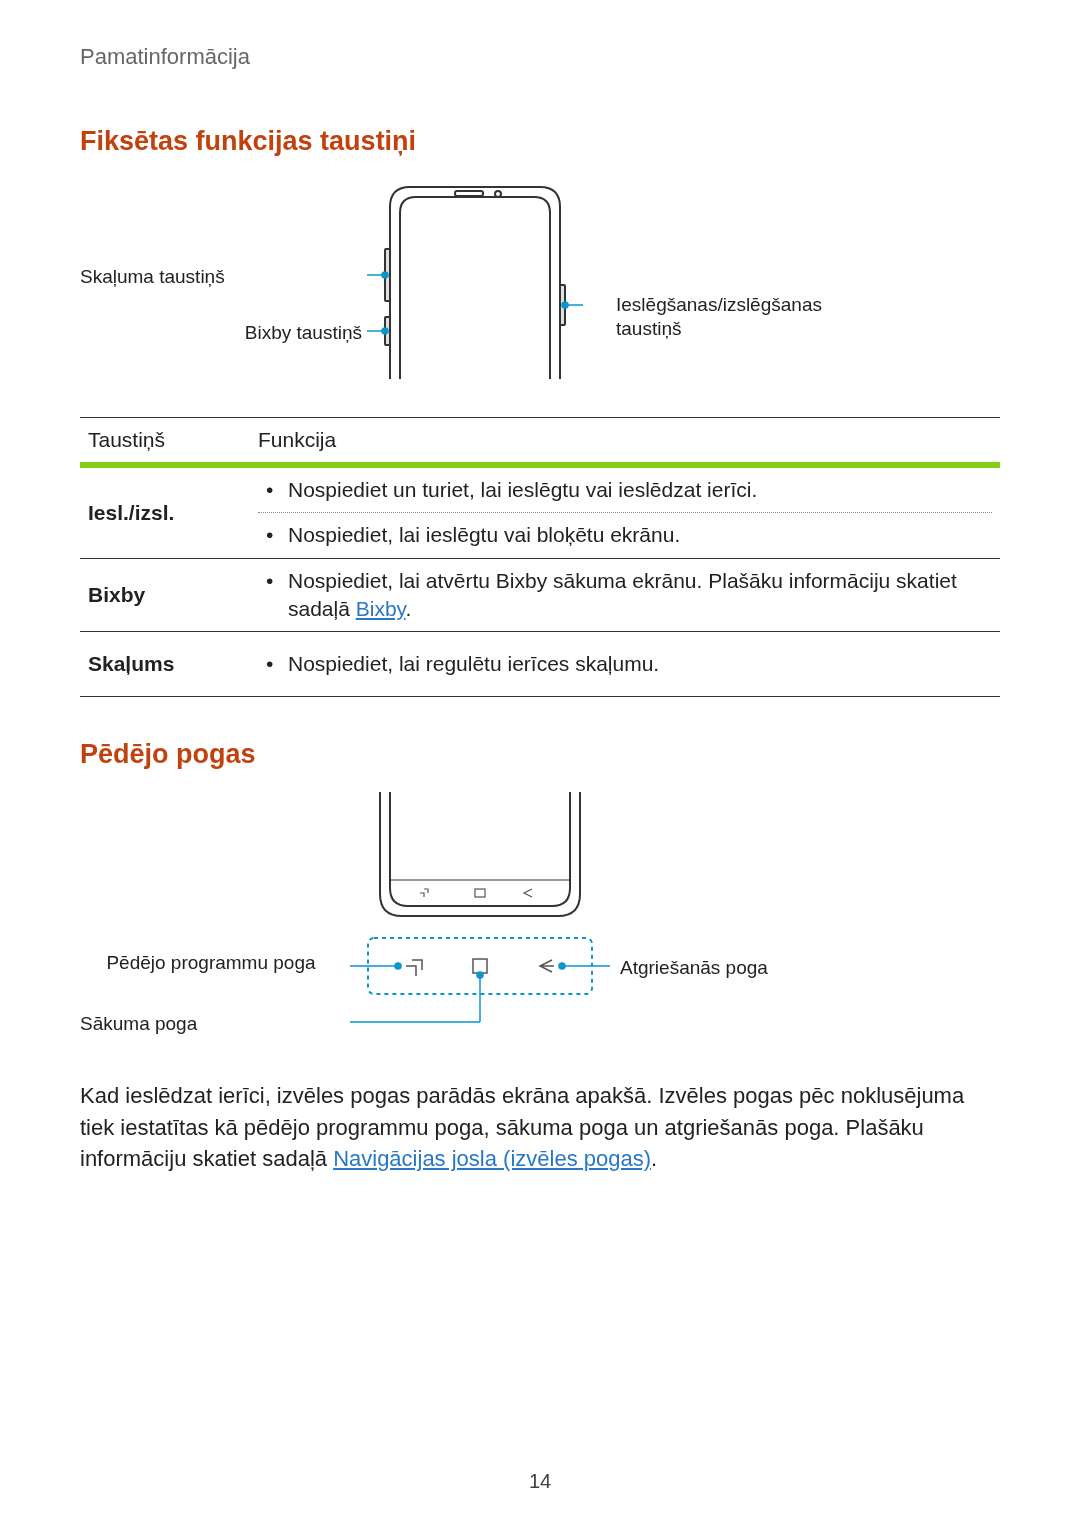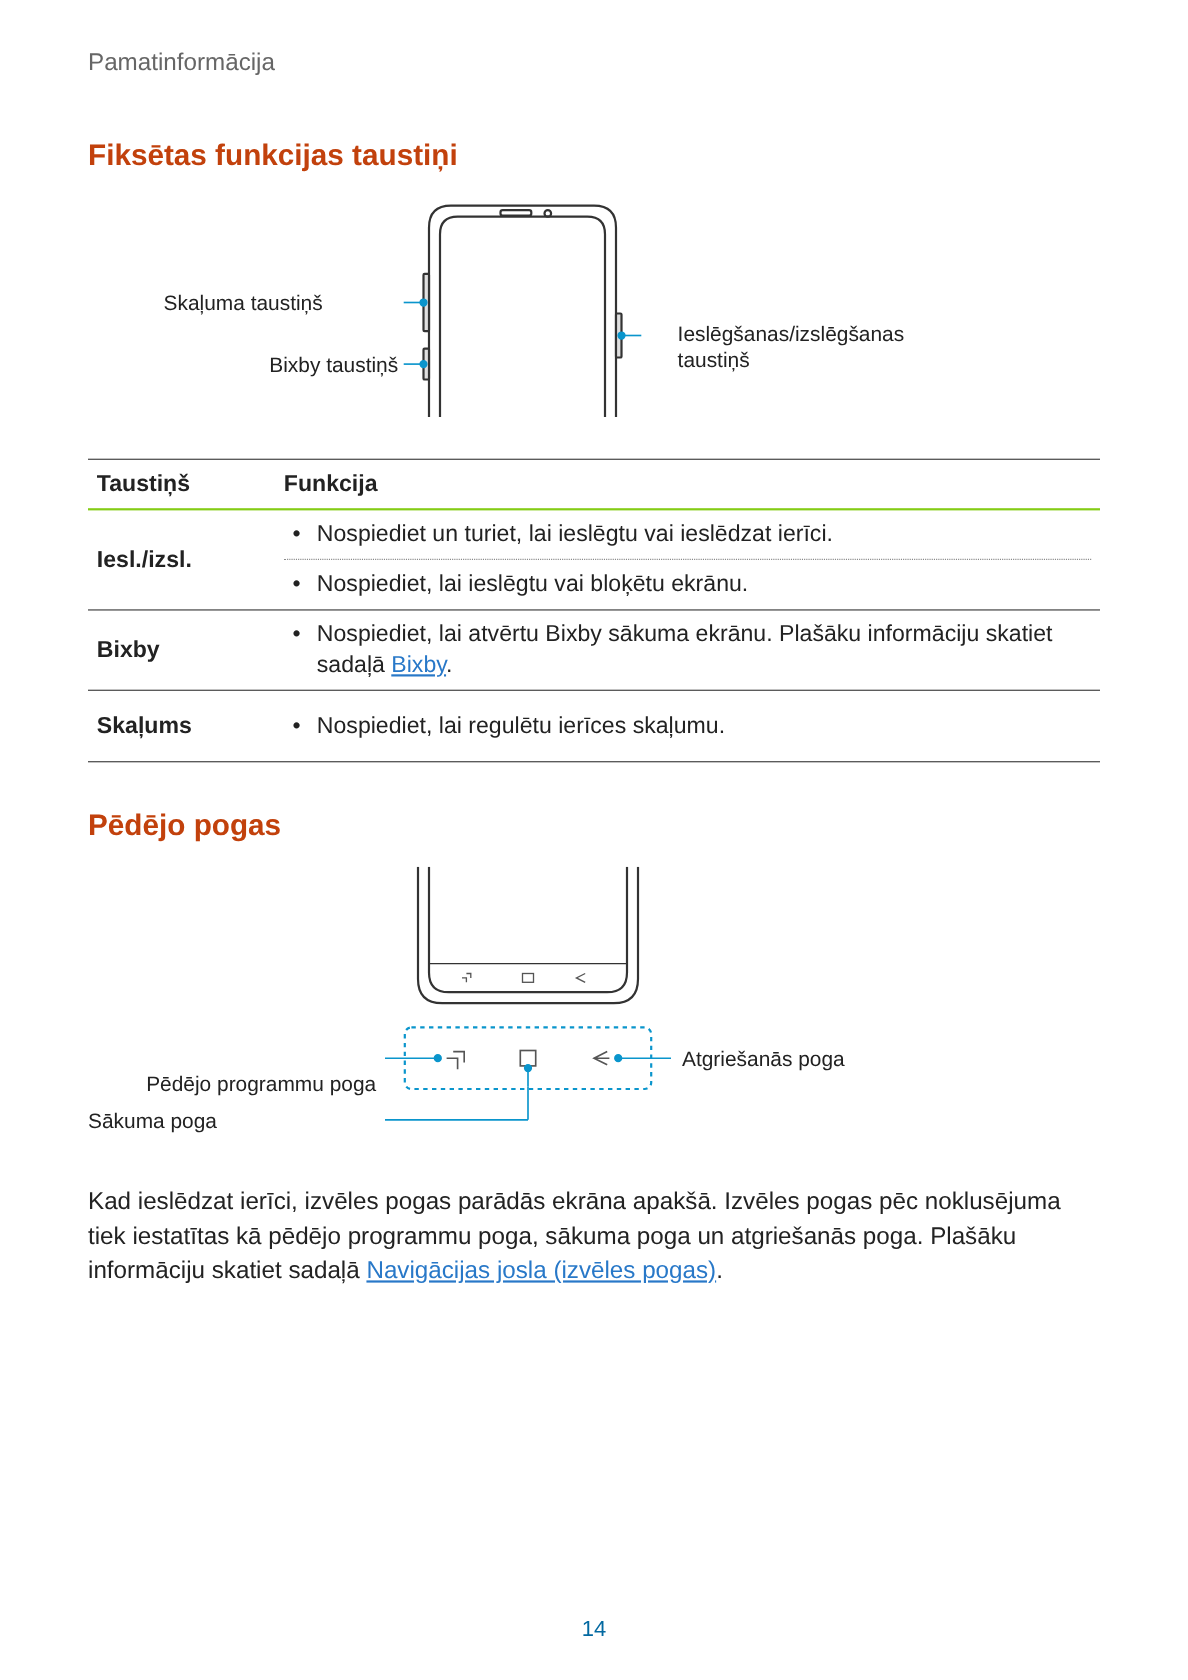--- a/index.html
+++ b/index.html
@@ -11,30 +11,30 @@
     color:#222;
     position:relative;
     padding:44px 80px 0 80px;
   }
   .breadcrumb { font-size:22px; color:#666; margin-bottom:56px; }
   h2 { font-size:27px; font-weight:bold; color:#c2410c; margin-bottom:22px; }
   .diagram-wrap { position:relative; height:230px; margin-bottom:8px; }
   .diagram-wrap svg { position:absolute; left:0; top:0; }
   .callout { position:absolute; font-size:19px; color:#222; line-height:1.25; }
   table.keytable { width:100%; border-collapse:collapse; font-size:21px; margin-bottom:42px; margin-top:6px; }
-  table.keytable th { text-align:left; font-weight:bold; border-top:1px solid #333; border-bottom:2px solid #84cc16; padding:10px 8px; }
+  table.keytable th { text-align:left; font-weight:normal; border-top:1px solid #333; border-bottom:6px solid #84cc16; padding:10px 8px; }
   table.keytable td { border-bottom:1px solid #333; padding:20px 8px; vertical-align:middle; }
   table.keytable td.inner-pad0 { padding:0 8px; }
   .dotted-sep { border-bottom:1px dotted #888; }
   .two-row-cell { }
   .blue-link { color:#2878c8; }
   .diagram2-wrap { position:relative; height:270px; margin-bottom:18px; margin-top:10px; }
   .diagram2-wrap svg { position:absolute; left:0; top:0; }
   p.body { font-size:22px; line-height:1.42; color:#222; }
-  .page-num { position:absolute; bottom:34px; left:0; width:1080px; text-align:center; font-size:20px; color:#0369a1; }
+  .page-num { position:absolute; bottom:34px; left:0; width:1080px; text-align:center; font-size:20px; color:#404040; }
   .inner-row { padding:8px 8px 8px 30px; position:relative; line-height:1.35; }
   .inner-row .bullet { position:absolute; left:8px; top:8px; }
   .th-key { width:170px; }
 </style>
 </head>
 <body>
 
 <div class="breadcrumb">Pamatinformācija</div>
 
 <h2>Fiksētas funkcijas taustiņi</h2>
@@ -77,21 +77,21 @@
       <circle cx="305" cy="96" r="3"></circle>
       <line x1="287" y1="152" x2="305" y2="152"></line>
       <circle cx="305" cy="152" r="3"></circle>
     </g>
 
     <g stroke="#0a95cc" stroke-width="1.5" fill="#0a95cc">
       <line x1="485" y1="126" x2="503" y2="126"></line>
       <circle cx="485" cy="126" r="3"></circle>
     </g>
   </svg>
-  <div class="callout" style="left:0; top:86px; width:282px; text-align:center;">Skaļuma taustiņš</div>
+  <div class="callout" style="left:0; top:86px; width:282px; text-align:left;">Skaļuma taustiņš</div>
   <div class="callout" style="left:0; top:142px; width:282px; text-align:right;">Bixby taustiņš</div>
   <div class="callout" style="left:536px; top:114px; width:240px;">Ieslēgšanas/izslēgšanas taustiņš</div>
 </div>
 
 <table class="keytable">
   <thead>
     <tr>
       <th class="th-key">Taustiņš</th>
       <th>Funkcija</th>
     </tr>
@@ -172,21 +172,21 @@
 
       <line x1="482" y1="174" x2="530" y2="174"></line>
       <circle cx="482" cy="174" r="3"></circle>
 
       <line x1="400" y1="200" x2="400" y2="230"></line>
       <line x1="400" y1="230" x2="270" y2="230"></line>
       <circle cx="400" cy="183" r="3"></circle>
       <line x1="400" y1="183" x2="400" y2="200"></line>
     </g>
   </svg>
-  <div class="callout" style="left:0; top:160px; width:262px; text-align:right; line-height:1.2;margin-top:28px;">Pēdējo programmu poga</div>
+  <div class="callout" style="left:0; top:160px; width:262px; text-align:center; line-height:1.2;">Pēdējo programmu poga</div>
   <div class="callout" style="left:540px; top:164px; width:220px;">Atgriešanās poga</div>
   <div class="callout" style="left:0; top:220px; width:262px; text-align:left;">Sākuma poga</div>
 </div>
 
 <p class="body">
   <span>Kad ieslēdzat ierīci, izvēles pogas parādās ekrāna apakšā. Izvēles pogas pēc noklusējuma tiek iestatītas kā pēdējo programmu poga, sākuma poga un atgriešanās poga. Plašāku informāciju skatiet sadaļā </span><a href="#" class="blue-link">Navigācijas josla (izvēles pogas)</a><span>.</span>
 </p>
 
 <div class="page-num">14</div>
 

